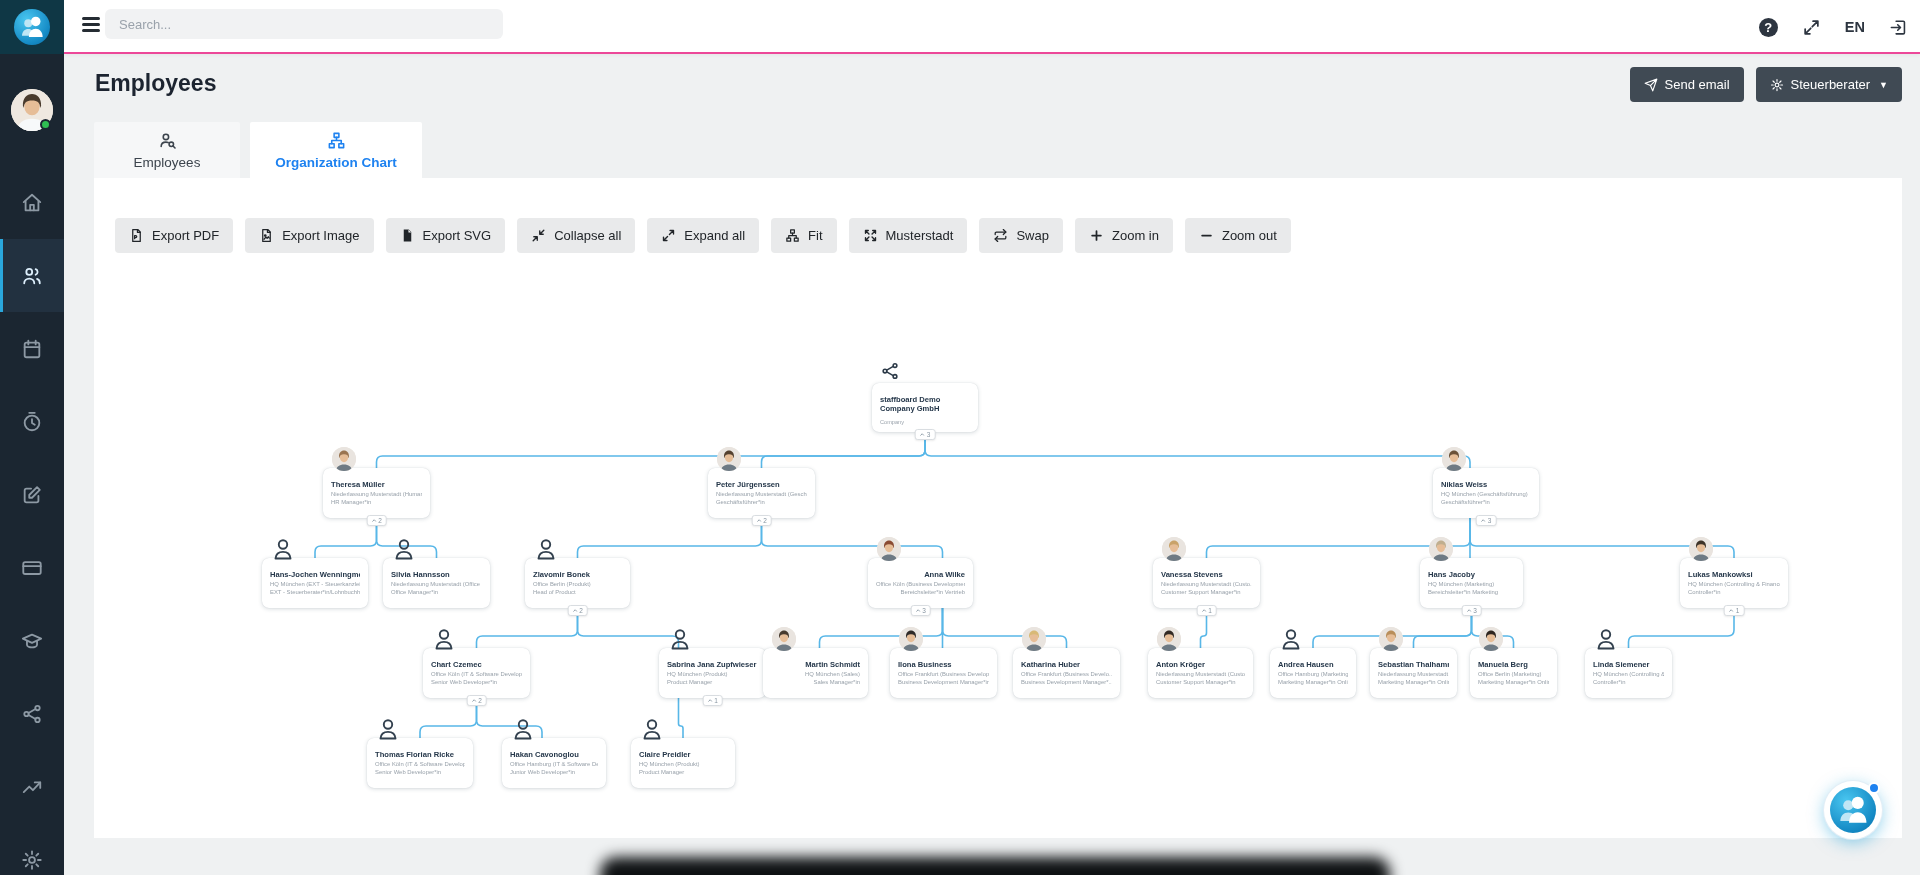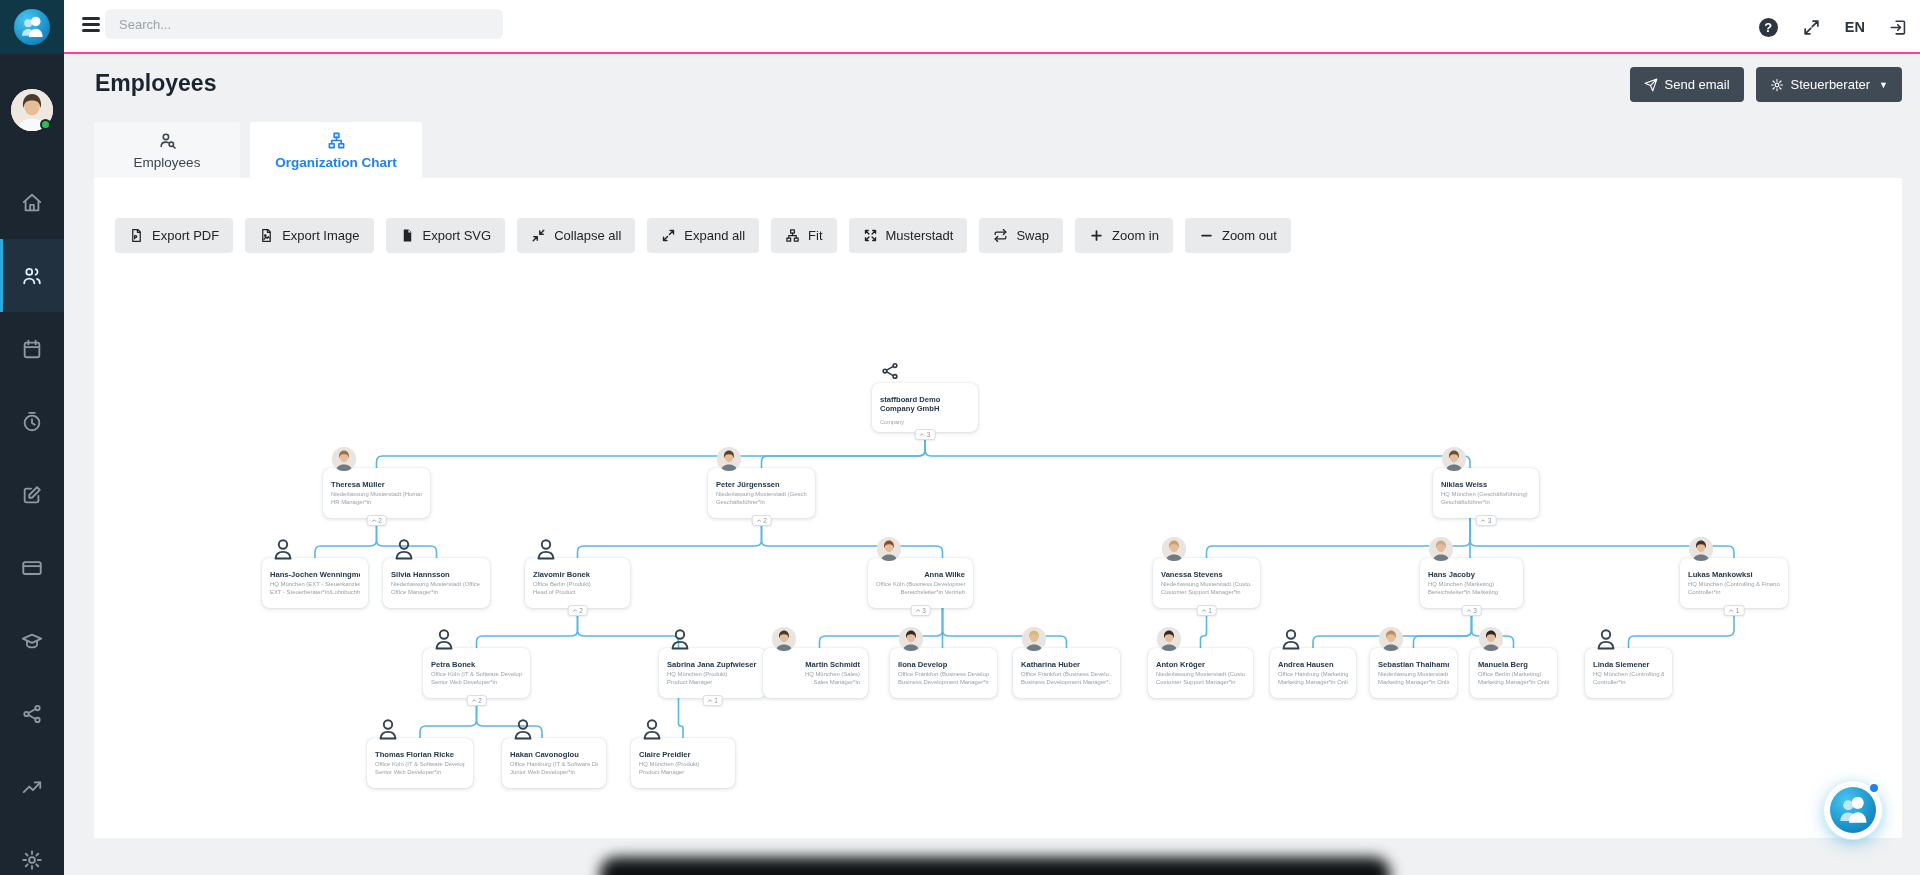--- a/index.html
+++ b/index.html
@@ -580,21 +580,21 @@
           <span>1</span>
         </div>
       </div>
       <div class="node" style="left: 329px; top: 470px; width: 107px; height: 50px;">
         <span class="node-avatar silhouette">
           <svg viewBox="0 0 24 24" fill="none" stroke="currentColor" stroke-width="1.9" stroke-linecap="round" stroke-linejoin="round">
             <circle cx="12" cy="7.5" r="4.2"></circle>
             <path d="M4.5 21.5c.4-4.2 3.4-6.6 7.5-6.6s7.1 2.4 7.5 6.6z"></path>
           </svg>
         </span>
-        <div class="nm">Petra Bonek</div>
+        <div class="nm">Chart Czemec</div>
         <div class="dt">Office Köln (IT &amp; Software Develop...</div>
         <div class="dt">Senior Web Developer*in</div>
         <div class="collapse-badge">
           <span>
             <svg viewBox="0 0 10 10" fill="none" stroke="currentColor" stroke-width="1.8" stroke-linecap="round">
               <path d="M2 6.5l3-3 3 3"></path>
             </svg>
           </span>
           <span>2</span>
         </div>
@@ -633,21 +633,21 @@
       </div>
       <div class="node" style="left: 796px; top: 470px; width: 107px; height: 50px;">
         <span class="node-avatar photo">
           <svg viewBox="0 0 24 24" width="24" height="24">
   <rect width="24" height="24" fill="#e9e4df"></rect>
   <ellipse cx="12" cy="10.5" rx="4.1" ry="4.7" fill="#e6bd97"></ellipse>
   <path d="M7 10c-.2-4 2-6.4 5-6.4s5.2 2.4 5 6.4l-.6 1.3c.1-2.9-1.3-4.1-4.4-4.1s-4.5 1.2-4.4 4.1z" fill="#2f2a28"></path>
   <path d="M4 24c0-4 3.5-6.4 8-6.4s8 2.4 8 6.4z" fill="#6e7a84"></path>
           </svg>
         </span>
-        <div class="nm">Ilona Develop</div>
+        <div class="nm">Ilona Business</div>
         <div class="dt">Office Frankfurt (Business Develop...</div>
         <div class="dt">Business Development Manager*in</div>
       </div>
       <div class="node" style="left: 919px; top: 470px; width: 107px; height: 50px;">
         <span class="node-avatar photo">
           <svg viewBox="0 0 24 24" width="24" height="24">
   <rect width="24" height="24" fill="#e9e4df"></rect>
   <ellipse cx="12" cy="10.5" rx="4.1" ry="4.7" fill="#e6bd97"></ellipse>
   <path d="M7 10c-.2-4 2-6.4 5-6.4s5.2 2.4 5 6.4l-.6 1.3c.1-2.9-1.3-4.1-4.4-4.1s-4.5 1.2-4.4 4.1z" fill="#d8b977"></path>
   <path d="M4 24c0-4 3.5-6.4 8-6.4s8 2.4 8 6.4z" fill="#6e7a84"></path>

